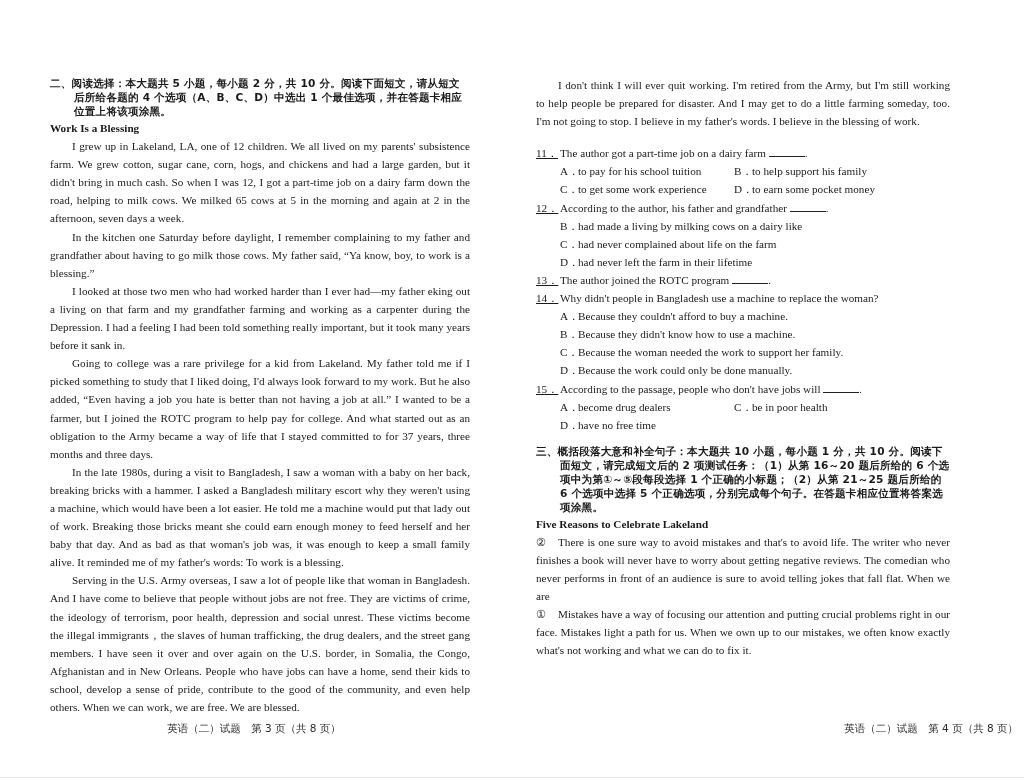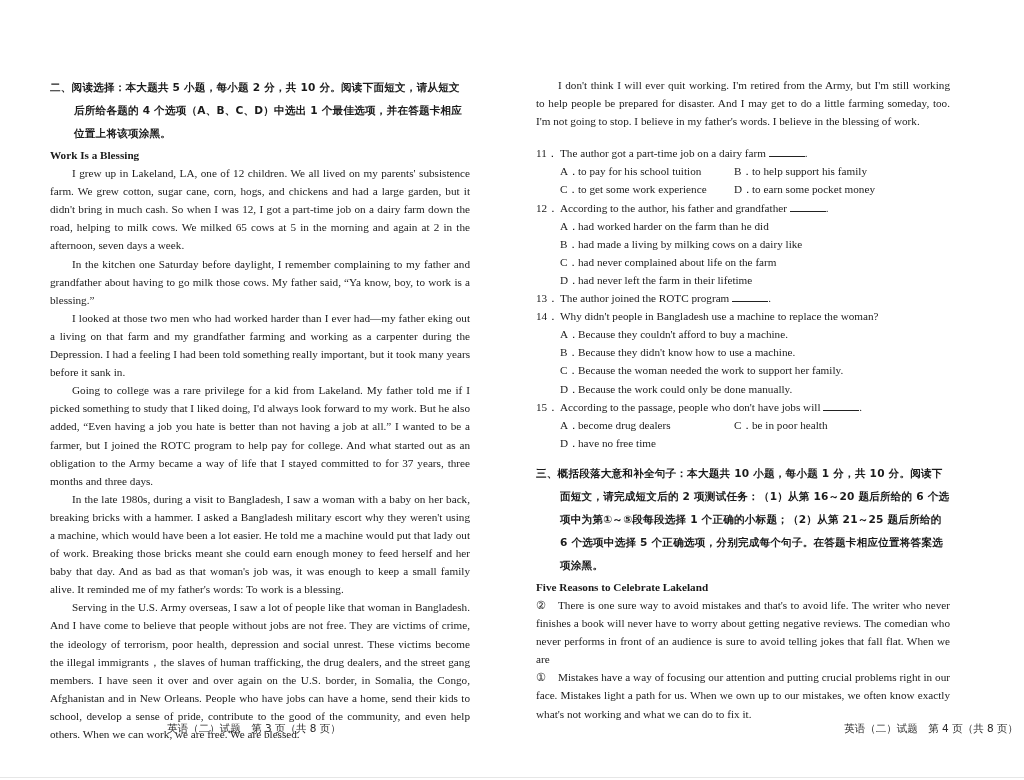--- a/index.html
+++ b/index.html
@@ -7,28 +7,28 @@
     width:1024px; height:780px; overflow:hidden; background:#ffffff;
     font-family:"Liberation Serif","DejaVu Serif",serif; color:#1a1a1a;
     position:relative;
   }
   .page { position:absolute; top:0; height:780px; }
   #page-left { left:0; width:512px; }
   #page-right { left:512px; width:512px; }
   .col { position:absolute; top:76px; font-size:11.2px; line-height:18.1px; }
   #page-left .col { left:50px; width:420px; }
   #page-right .col { left:24px; width:414px; }
-  .cn-head { font-weight:bold; font-family:"DejaVu Sans",sans-serif; font-size:10.6px; line-height:23px;
+  .cn-head { font-weight:bold; font-family:"DejaVu Sans",sans-serif; font-size:10.6px; line-height:14px;
              padding-left:24px; text-indent:-24px; letter-spacing:0.2px; }
   .title { font-weight:bold; font-size:11.2px; margin:1px 0 0 0; }
   p.para { margin:0; text-indent:22px; text-align:justify; }
   .gap { height:14px; }
   .q { margin:0; }
   .q .stem { display:flex; }
-  .q .num { width:24px; flex:none; }
+  .q .num { width:24px; flex:none;text-decoration:underline; }
   .opts2 { display:grid; grid-template-columns:174px 1fr; padding-left:24px; }
   .opts1 { padding-left:24px; }
   .opt { white-space:nowrap; }
   .opt .lt { display:inline-block; width:18px; }
   .circ-para { margin:0; text-align:justify; }
   .circ-para .mk { display:inline-block; width:22px; }
   .footer { position:absolute; top:722px; width:512px; text-align:center;
             font-family:"DejaVu Sans",sans-serif; font-size:10.5px; color:#2a2a2a; }
   #page-left .footer { left:-2px; }
   #page-right .footer { left:-6px;text-align:right; }
@@ -69,21 +69,20 @@
             <div class="opt"><span class="lt">C．</span><span>to get some work experience</span></div>
             <div class="opt"><span class="lt">D．</span><span>to earn some pocket money</span></div>
           </div>
         </div>
         <div class="q">
           <div class="stem">
             <span class="num">12．</span>
             <span><span>According to the author, his father and grandfather</span> <span class="blank"></span><span>.</span></span>
           </div>
           <div class="opts1">
-            <div class="opt"><span class="lt">A．</span><span>had worked harder on the farm than he did</span></div>
             <div class="opt"><span class="lt">B．</span><span>had made a living by milking cows on a dairy like</span></div>
             <div class="opt"><span class="lt">C．</span><span>had never complained about life on the farm</span></div>
             <div class="opt"><span class="lt">D．</span><span>had never left the farm in their lifetime</span></div>
           </div>
         </div>
         <div class="q">
           <div class="stem">
             <span class="num">13．</span>
             <span><span>The author joined the ROTC program</span> <span class="blank"></span><span>.</span></span>
           </div>

